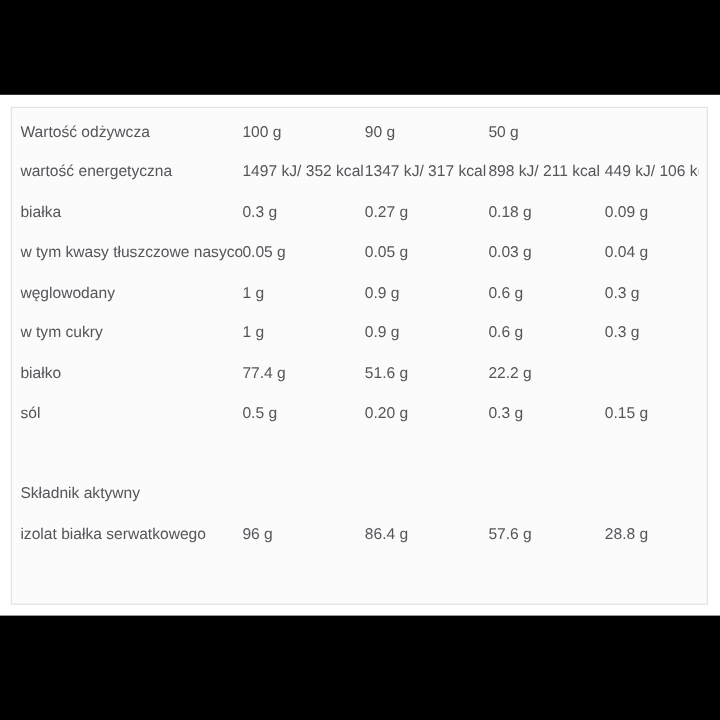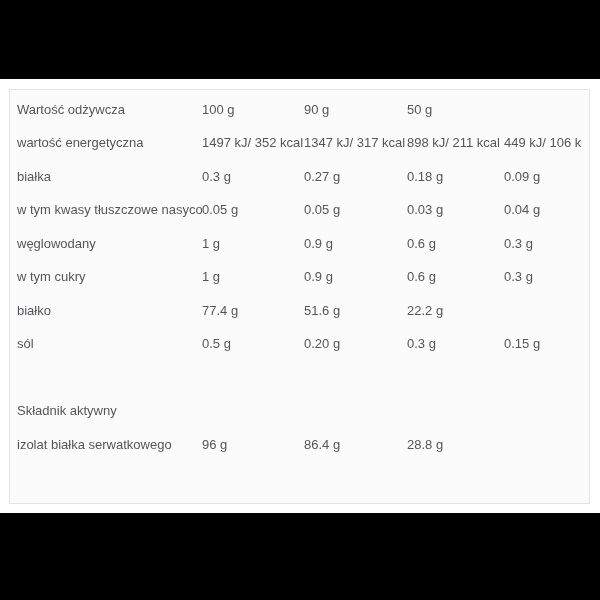--- a/index.html
+++ b/index.html
@@ -122,18 +122,19 @@
         <div class="t-cell">Składnik aktywny</div>
         <div class="t-cell"></div>
         <div class="t-cell"></div>
         <div class="t-cell"></div>
         <div class="t-cell"></div>
       </div>
       <div class="t-row">
         <div class="t-cell">izolat białka serwatkowego</div>
         <div class="t-cell">96 g</div>
         <div class="t-cell">86.4 g</div>
+        <div class="t-cell">57.6 g</div>
         <div class="t-cell">28.8 g</div>
       </div>
     </div>
 </div>
 
 <div class="bottom-bar"></div>
 
 </body></html>

